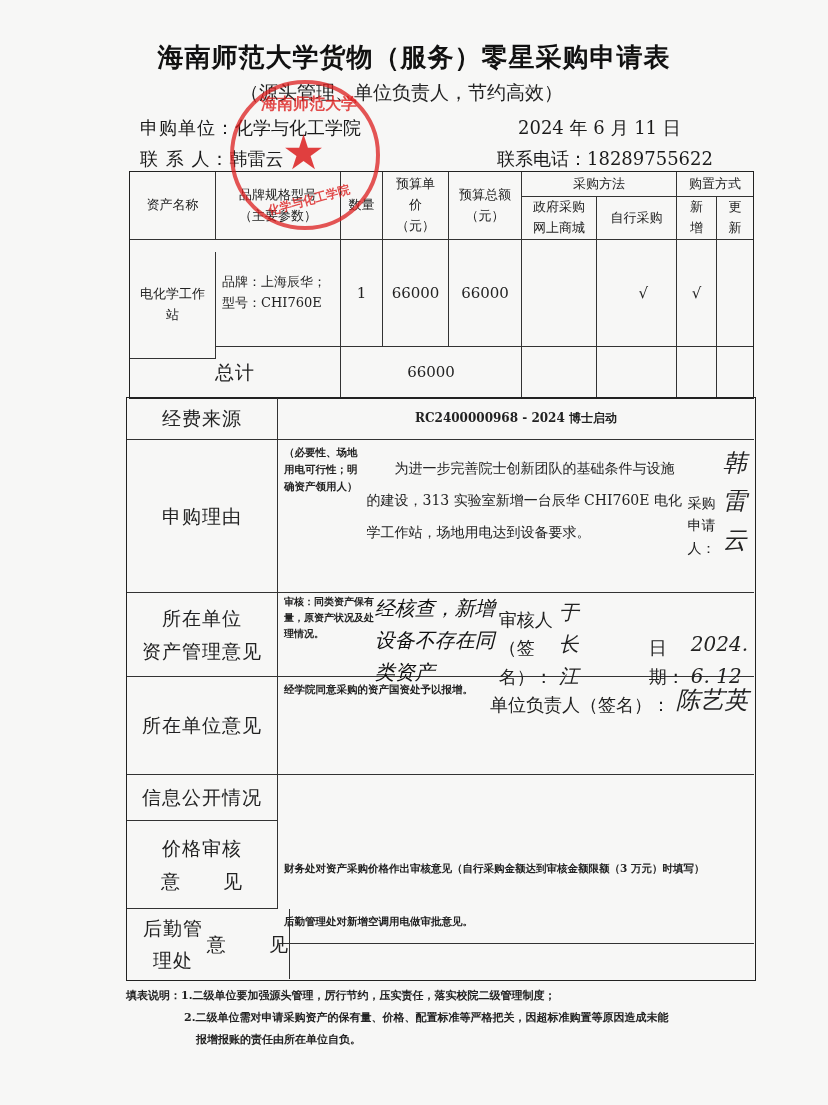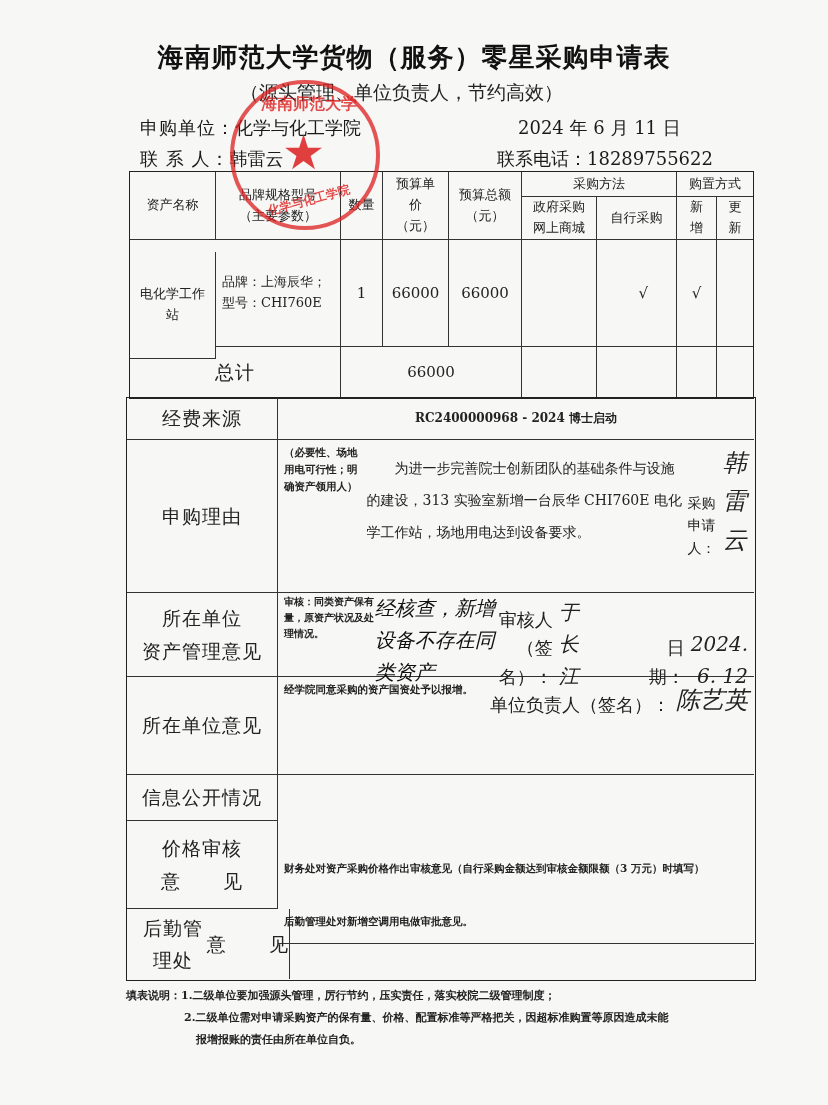--- a/index.html
+++ b/index.html
@@ -107,21 +107,21 @@
     </div>
   </div>
 
   <div class="cell big" style="left:0; top:195px; width:151px; height:84px; flex-direction:column;">
     <span>所在单位</span>
     <span>资产管理意见</span>
   </div>
   <div class="cell content" style="left:151px; top:195px; width:476px; height:84px; border-right:none; padding-top:1px;">
     <div class="small" style="font-size:10px; font-weight:bold;">审核：同类资产保有量，原资产状况及处理情况。</div>
     <div class="hand" style="font-size:20px; margin-top:-2px;">经核查，新增设备不存在同类资产</div>
-    <div class="sig-line" style="width:100%; margin-top:2px;text-align:right;">
+    <div class="sig-line" style="width:100%; margin-top:2px;">
       <span>审核人（签名）：</span>
       <span class="sig" style="font-size:20px;">于长江</span>
       <span style="margin-left:70px;">日期：</span>
       <span class="sig" style="font-size:20px;">2024. 6. 12</span>
     </div>
   </div>
 
   <div class="cell big" style="left:0; top:279px; width:151px; height:98px;">所在单位意见</div>
   <div class="cell content" style="left:151px; top:279px; width:476px; height:98px; border-right:none; justify-content:space-between;">
     <div class="small">经学院同意采购的资产国资处予以报增。</div>

